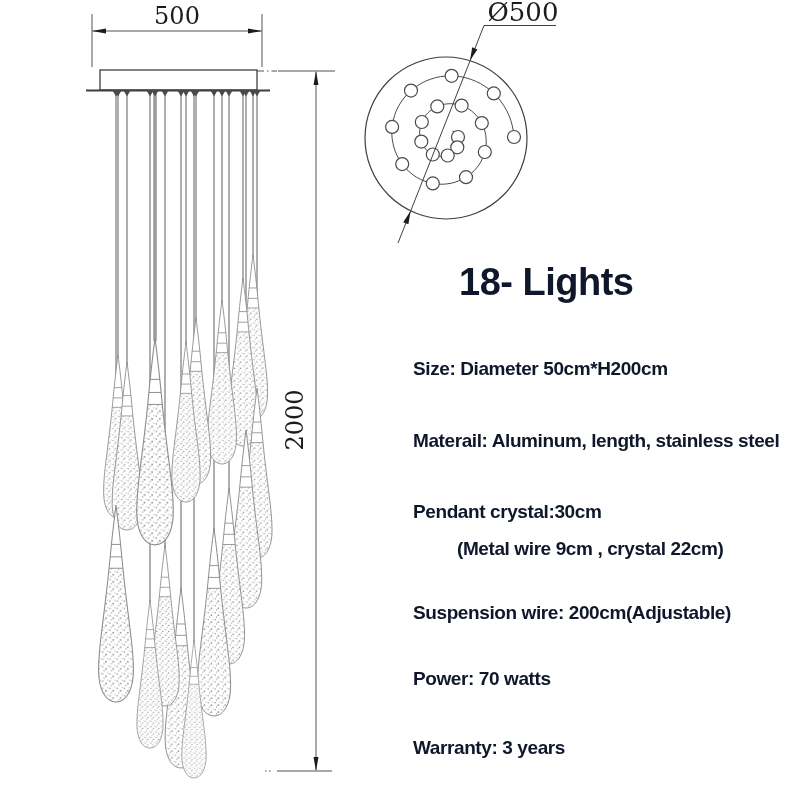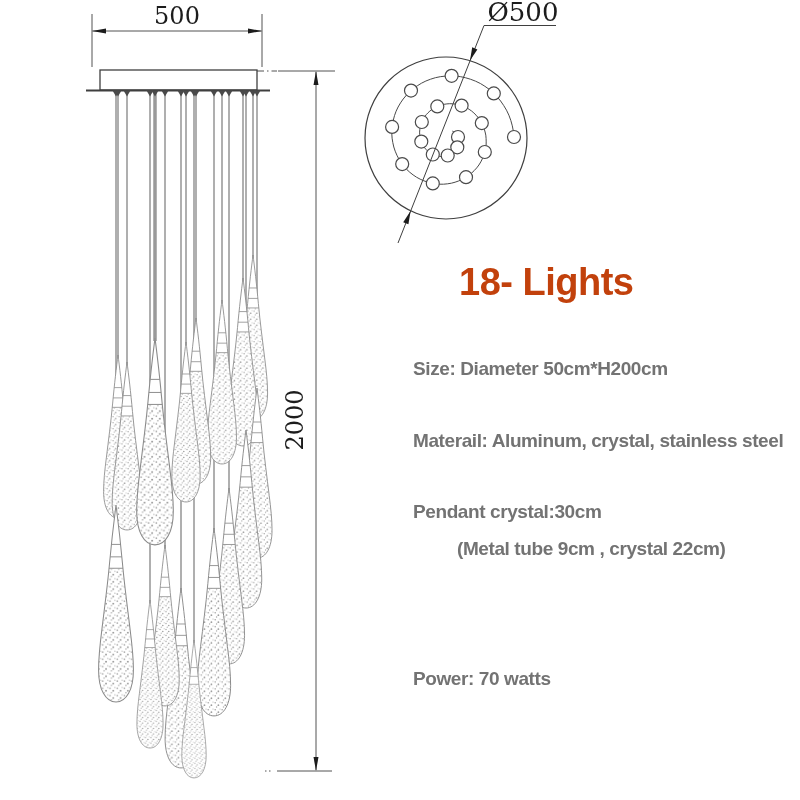--- a/index.html
+++ b/index.html
@@ -1,22 +1,22 @@
 <!DOCTYPE html>
 <html><head>
 <meta charset="utf-8">
 <style>
   html,body{margin:0;padding:0;background:#ffffff;}
   .canvas{position:relative;width:800px;height:800px;background:#fff;overflow:hidden;
           font-family:"Liberation Sans",sans-serif;}
   .drawing{position:absolute;left:0;top:0;}
   .dimtext{font-family:"DejaVu Serif","Liberation Serif",serif;fill:#1c1c1c;}
   .title{position:absolute;left:459px;top:261px;font-size:38px;font-weight:700;
-         color:#c2410c;letter-spacing:-0.5px;}
-  .spec{position:absolute;left:413px;font-size:19px;font-weight:700;color:#737373;
+         color:#0f172a;letter-spacing:-0.5px;}
+  .spec{position:absolute;left:413px;font-size:19px;font-weight:700;color:#0f172a;
         letter-spacing:-0.4px;white-space:nowrap;}
   .spec.indent{left:457px;}
 </style>
 </head>
 <body>
 
 <div class="canvas">
 
   <svg class="drawing" width="800" height="800" viewBox="0 0 800 800">
     <defs>
@@ -145,17 +145,19 @@
         </g>
       <polyline points="556,25.5 484,25.5 398,243" fill="none" stroke="#3f3f3f" stroke-width="1"></polyline>
       <polygon points="470,60.5 472.2,47.2 477.4,49.5" fill="#1c1c1c"></polygon>
       <polygon points="410.6,211 403.2,222.2 408.4,224.2" fill="#1c1c1c"></polygon>
       <text class="dimtext" x="523" y="21" font-size="26" text-anchor="middle">Ø500</text>
     </g>
   </svg>
 
   <div class="title">18- Lights</div>
   <div class="spec" style="top:358px">Size: Diameter 50cm*H200cm</div>
-  <div class="spec" style="top:430px">Materail: Aluminum, crystal, stainless steel</div>
+  <div class="spec" style="top:430px">Materail: Aluminum, length, stainless steel</div>
   <div class="spec" style="top:501px">Pendant crystal:30cm</div>
-  <div class="spec indent" style="top:538px">(Metal tube 9cm , crystal 22cm)</div>
+  <div class="spec indent" style="top:538px">(Metal wire 9cm , crystal 22cm)</div>
+  <div class="spec" style="top:602px">Suspension wire: 200cm(Adjustable)</div>
   <div class="spec" style="top:668px">Power: 70 watts</div>
+  <div class="spec" style="top:737px">Warranty: 3 years</div>
 </div>
 
 </body></html>

